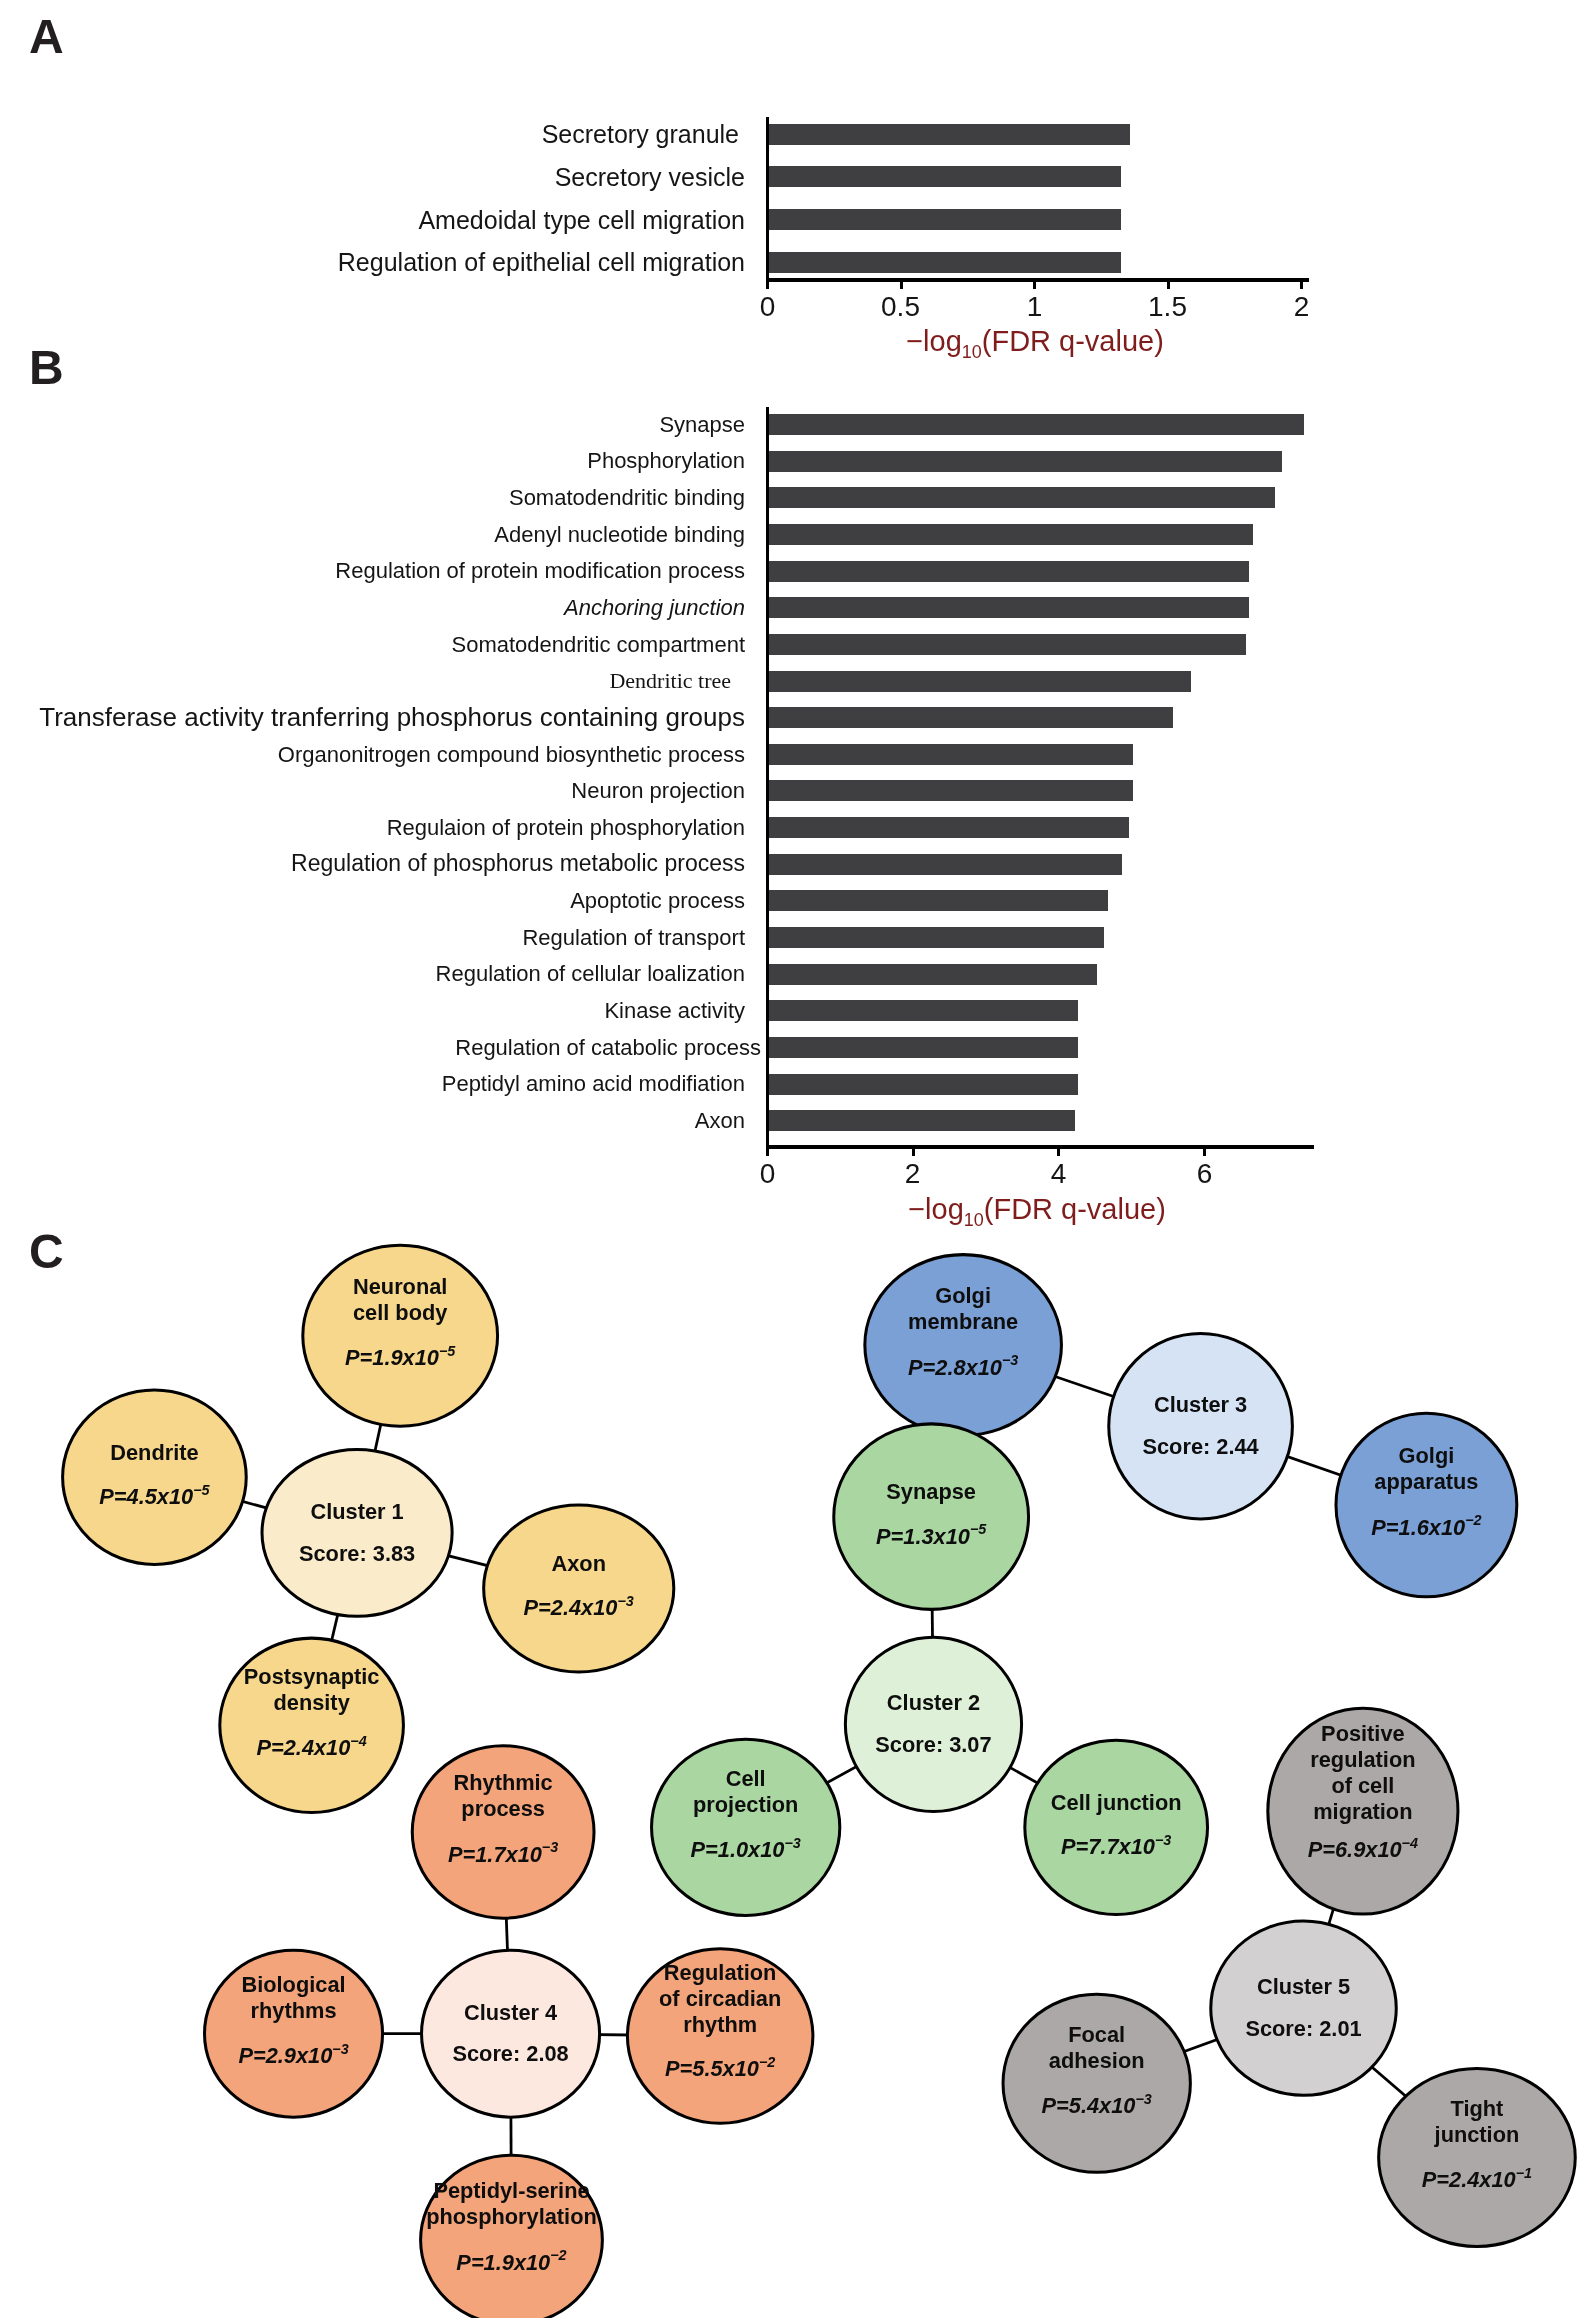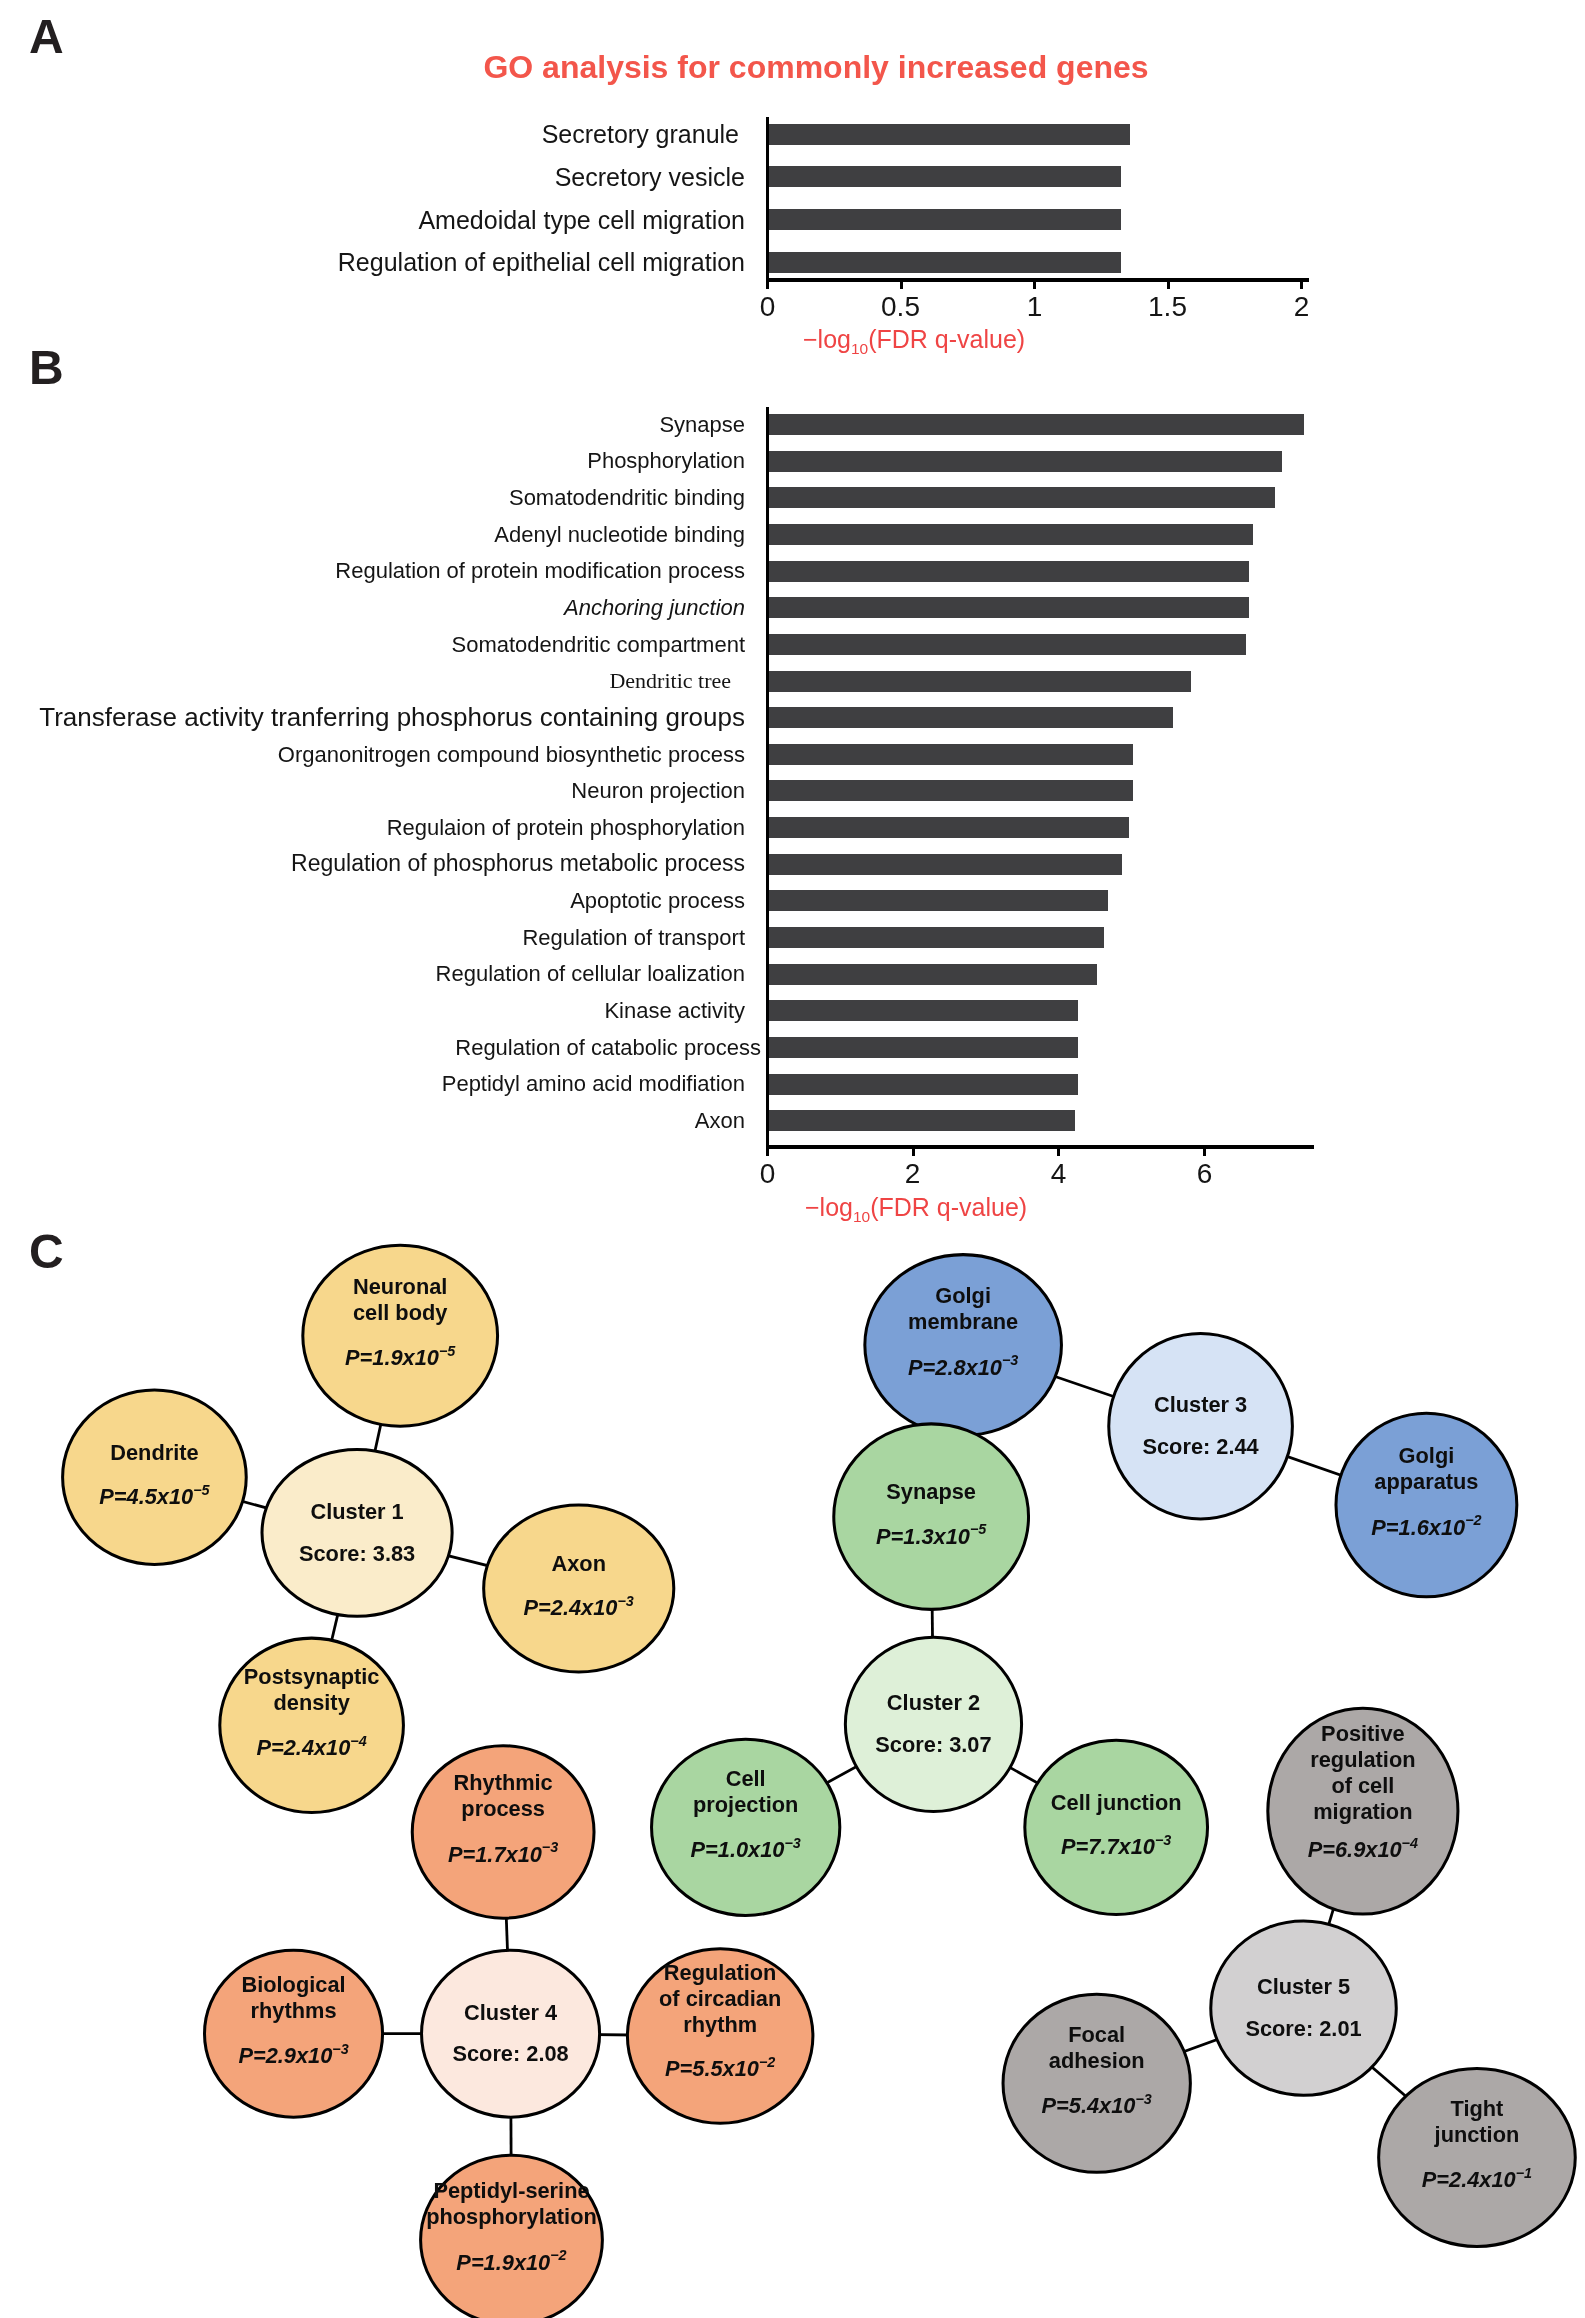--- a/index.html
+++ b/index.html
@@ -4,35 +4,34 @@
 <style>
   html,body{margin:0;padding:0;background:#ffffff;}
   .page{position:relative;width:1585px;height:2327px;background:#ffffff;
         font-family:"Liberation Sans",sans-serif;color:#111;overflow:hidden;}
   .panel-letter{position:absolute;font-size:48px;font-weight:bold;color:#231f20;line-height:1;}
   .chart-title{position:absolute;left:417px;width:798px;text-align:center;
                font-size:32px;font-weight:bold;line-height:1.1;}
   .cat-label{position:absolute;text-align:right;white-space:nowrap;color:#151515;}
   .tick-label{position:absolute;text-align:center;font-size:28px;color:#151515;}
   .tick-mark{position:absolute;background:#000;}
-  .axis-title{position:absolute;font-size:25px;color:#ef4444;text-align:left;white-space:nowrap;}
+  .axis-title{position:absolute;font-size:29px;color:#7f1d1d;text-align:center;white-space:nowrap;}
   .axis-title sub{font-size:0.62em;}
   .axisline{position:absolute;background:#000;}
   .bar{position:absolute;}
   svg text{font-family:"Liberation Sans",sans-serif;}
   .node-line{font-size:47px;font-weight:bold;fill:#0e0e0e;}
   .node-p{font-size:47px;font-weight:bold;font-style:italic;fill:#0e0e0e;}
 </style>
 </head>
 <body>
 
 <div class="page">
 
   <div class="panel-letter" style="left:29px;top:13px;">A</div>
-  <div class="chart-title" style="top: 50px; color: rgb(243, 86, 75);">GO analysis for commonly increased genes</div>
   <div id="chart-a">
       <div class="axisline" style="left: 766px; top: 117px; width: 3.2px; height: 161px;"></div>
       <div class="axisline" style="left: 766px; top: 278px; width: 543px; height: 3.7px;"></div>
       <div class="cat-label" style="left: 8px; width: 731px; top: 119px; font-size: 25px; line-height: 31px;">Secretory granule</div>
       <div class="bar" style="left: 769px; top: 124px; width: 361px; height: 21.3px; background: rgb(63, 63, 65);"></div>
       <div class="cat-label" style="left: 14px; width: 731px; top: 162px; font-size: 25px; line-height: 31px;">Secretory vesicle</div>
       <div class="bar" style="left: 769px; top: 166px; width: 352px; height: 21.3px; background: rgb(63, 63, 65);"></div>
       <div class="cat-label" style="left: 14px; width: 731px; top: 205px; font-size: 25px; line-height: 31px;">Amedoidal type cell migration</div>
       <div class="bar" style="left: 769px; top: 209px; width: 352px; height: 21.3px; background: rgb(63, 63, 65);"></div>
       <div class="cat-label" style="left: 14px; width: 731px; top: 247px; font-size: 25px; line-height: 31px;">Regulation of epithelial cell migration</div>

